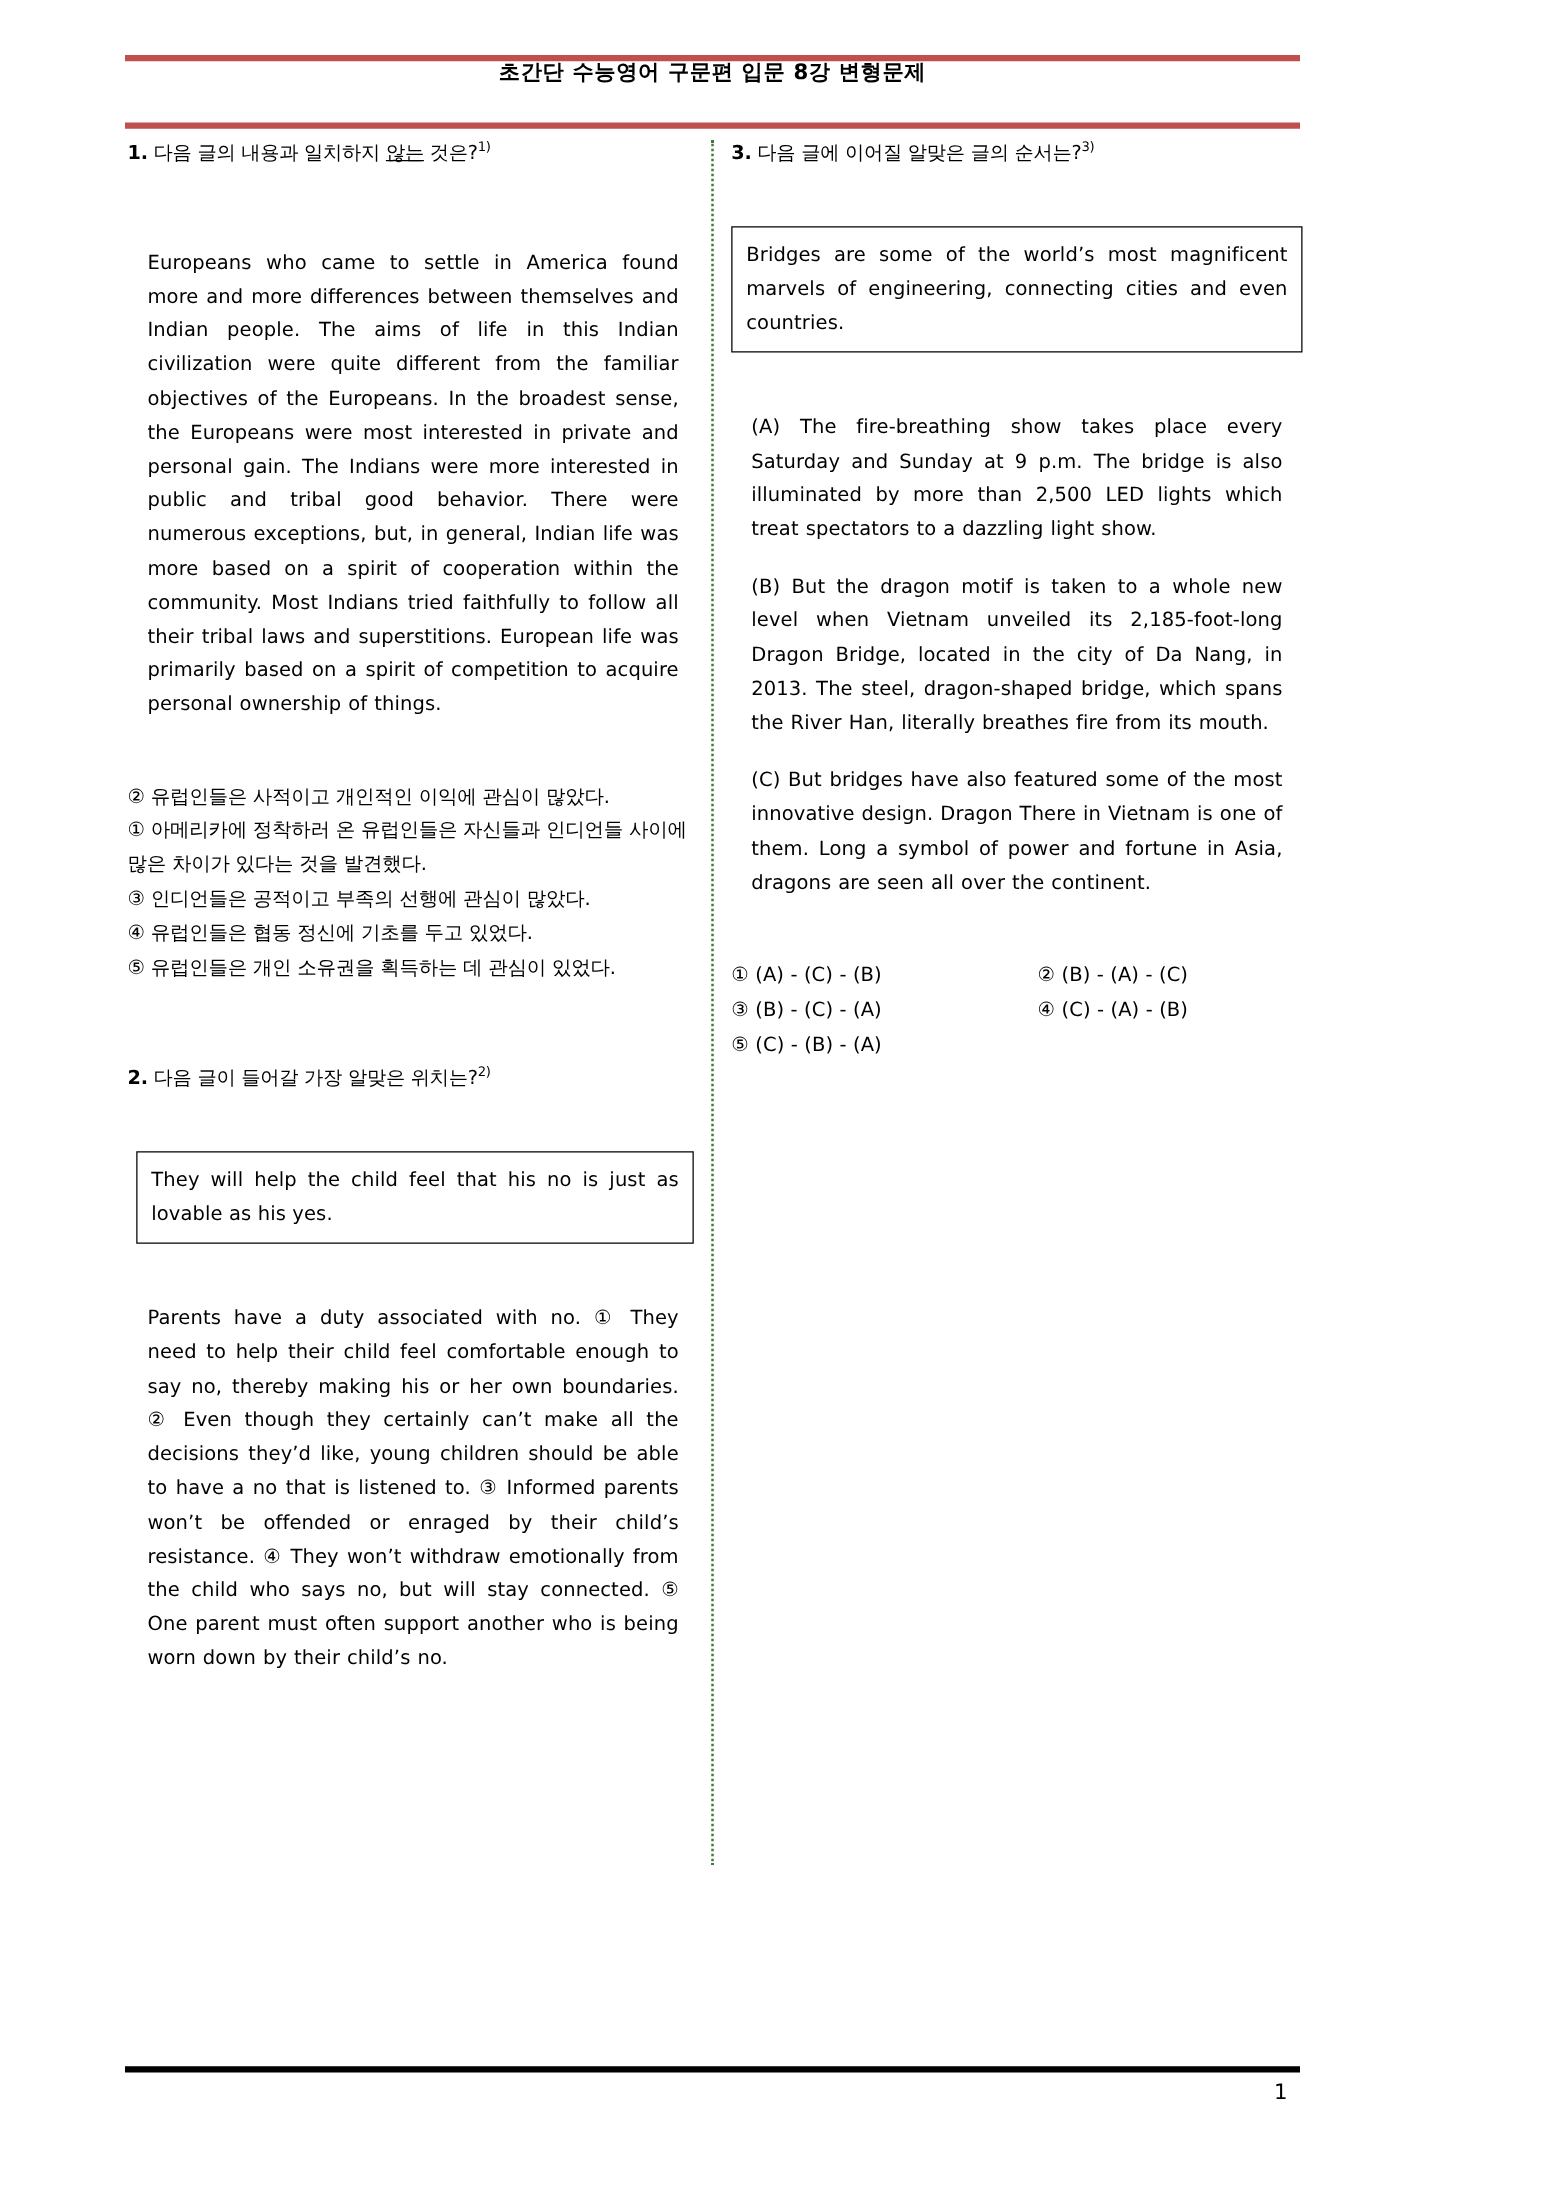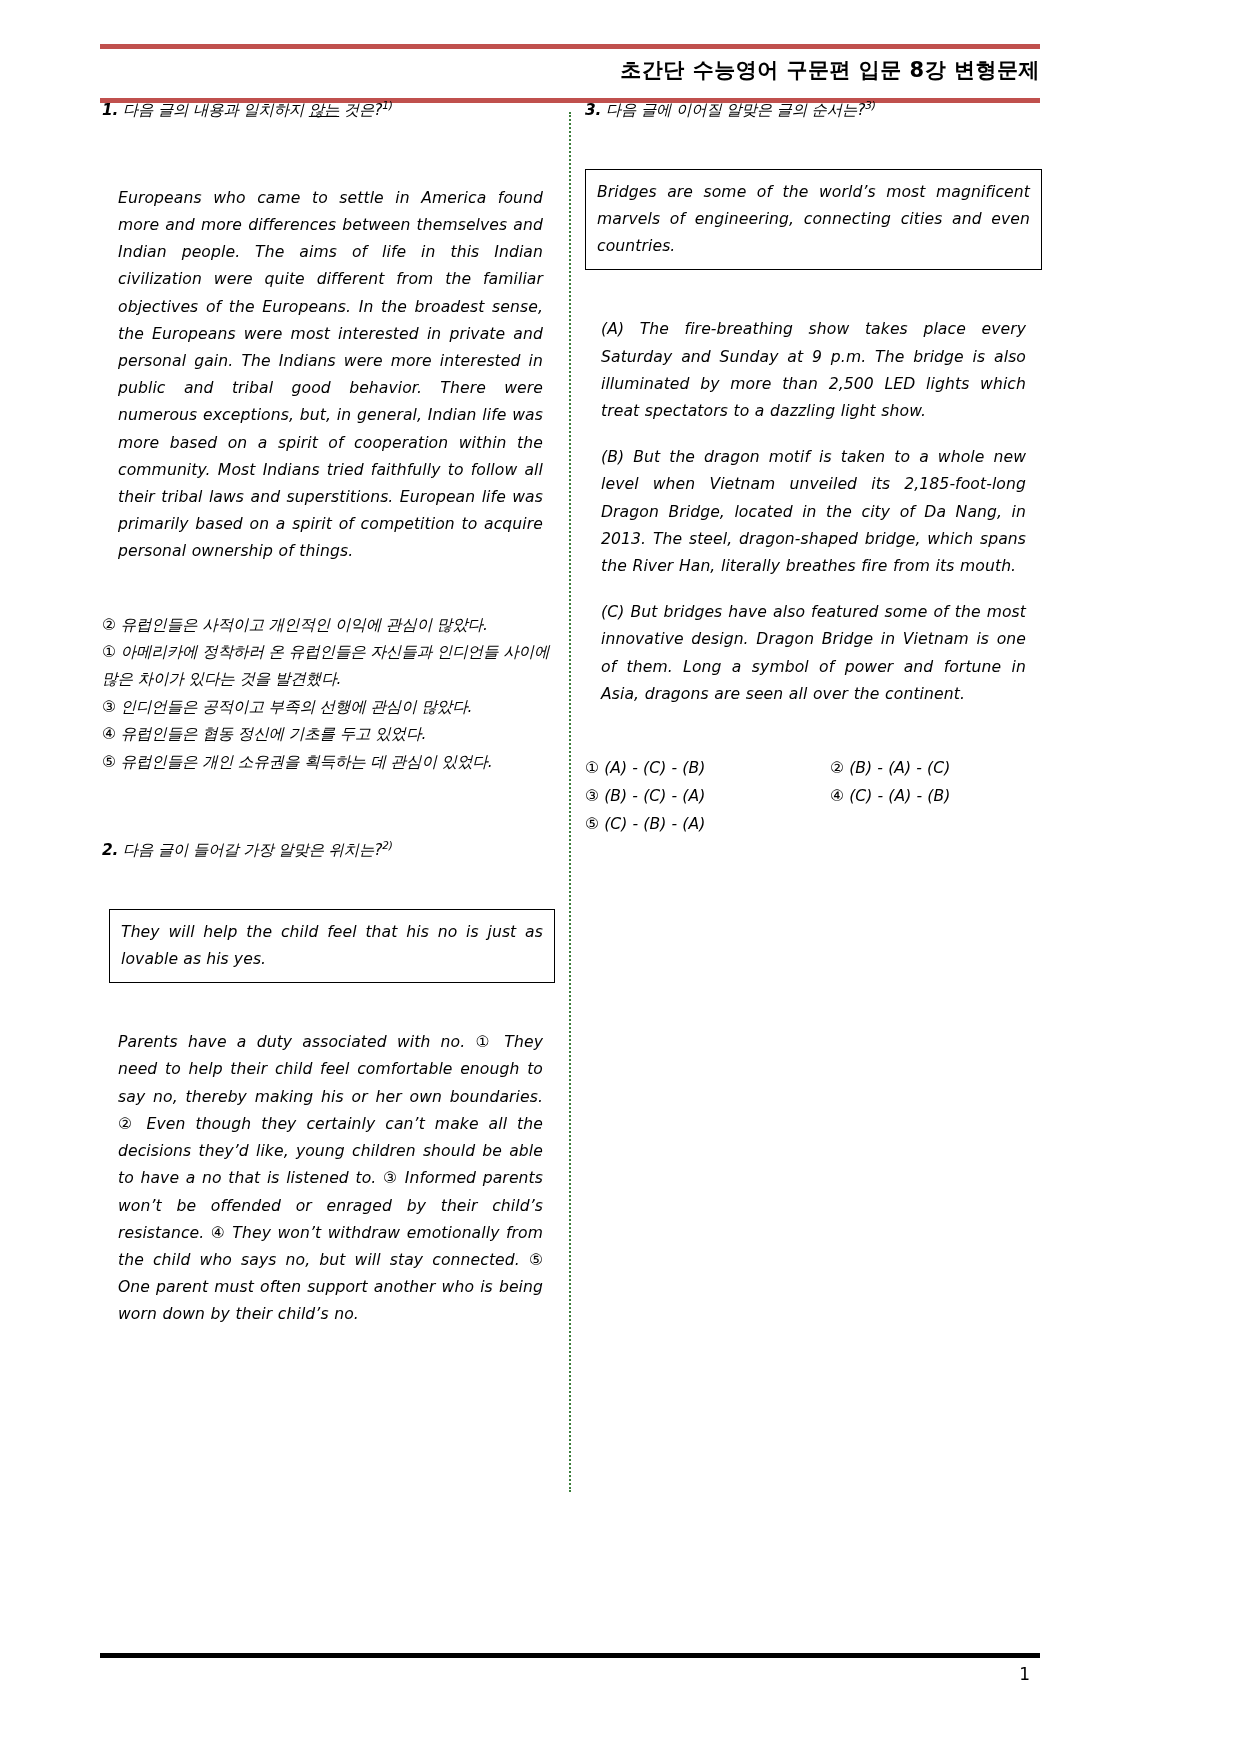--- a/index.html
+++ b/index.html
@@ -28,43 +28,42 @@
     background: #c0504d;
   }
   .hdr-rule-bot {
     position: absolute;
     left: 100px; top: 98px;
     width: 940px; height: 5px;
     background: #c0504d;
   }
   .doc-title {
     position: absolute;
-    left: 100px; top: 56px;
+    left: 100px; top: 46px;
     width: 940px;
-    text-align: right;
-    font-size: 21px;
+    text-align: center;
+    font-size: 17px;
     font-weight: bold;
     letter-spacing: 0.5px;
     font-family: "DejaVu Sans", "Liberation Sans", sans-serif;
   }
 
   
   .col-divider {
     position: absolute;
     left: 569px; top: 112px;
     width: 0; height: 1380px;
     border-left: 2px dotted #3a7d3a;
   }
 
   
   .col {
     position: absolute;
-    top: 100px;
+    top: 112px;
     width: 457px;
-    font-style: italic;
   }
   .col-left  { left: 102px; }
   .col-right { left: 585px; }
 
   .q-head {
     font-size: 15.4px;
     line-height: 1.35;
     margin: 0 0 0 0;
     font-weight: normal;
     letter-spacing: -0.2px;
@@ -193,21 +192,21 @@
     <div class="spacer-lg"></div>
 
     <div class="quotebox">
       <span>Bridges are some of the world’s most magnificent marvels of engineering, connecting cities and even countries.</span>
     </div>
 
     <div class="spacer-md"></div>
 
     <p class="passage">(A) The fire-breathing show takes place every Saturday and Sunday at 9 p.m. The bridge is also illuminated by more than 2,500 LED lights which treat spectators to a dazzling light show.</p>
     <p class="passage">(B) But the dragon motif is taken to a whole new level when Vietnam unveiled its 2,185-foot-long Dragon Bridge, located in the city of Da Nang, in 2013. The steel, dragon-shaped bridge, which spans the River Han, literally breathes fire from its mouth.</p>
-    <p class="passage">(C) But bridges have also featured some of the most innovative design. Dragon Bridge in Vietnam is one of them. Long a symbol of power and fortune in Asia, dragons are seen all over the continent.</p>
+    <p class="passage">(C) But bridges have also featured some of the most innovative design. Dragon There in Vietnam is one of them. Long a symbol of power and fortune in Asia, dragons are seen all over the continent.</p>
 
     <div class="spacer-md"></div>
 
     <div class="choices-grid">
       <span>① (A) - (C) - (B)</span>
       <span>② (B) - (A) - (C)</span>
       <span>③ (B) - (C) - (A)</span>
       <span>④ (C) - (A) - (B)</span>
       <span>⑤ (C) - (B) - (A)</span>
       <span></span>

